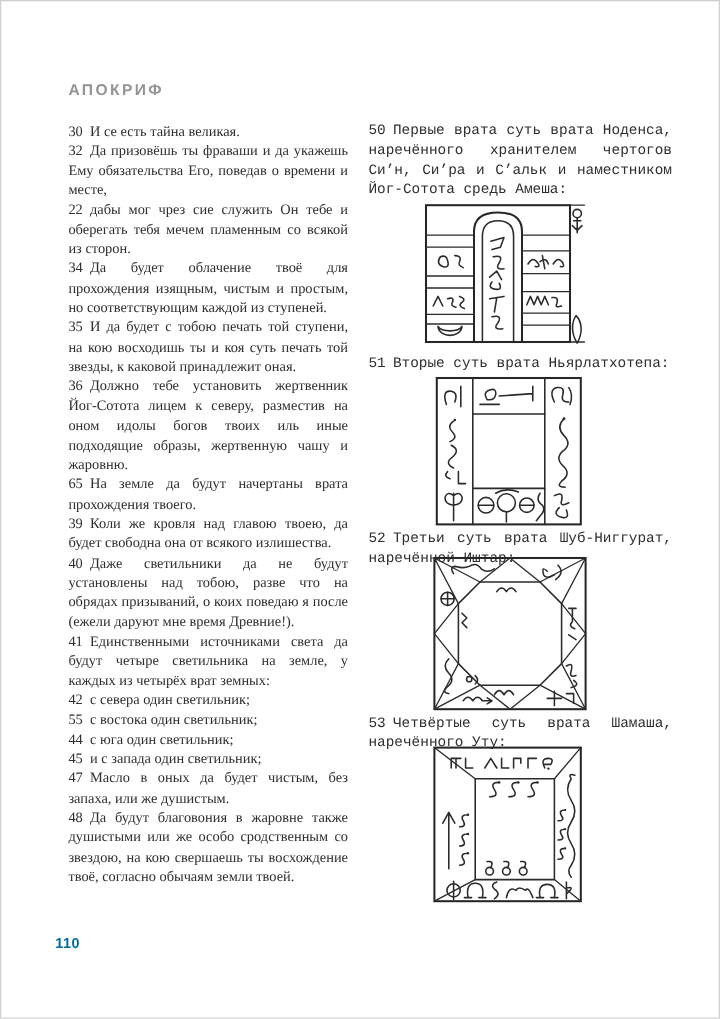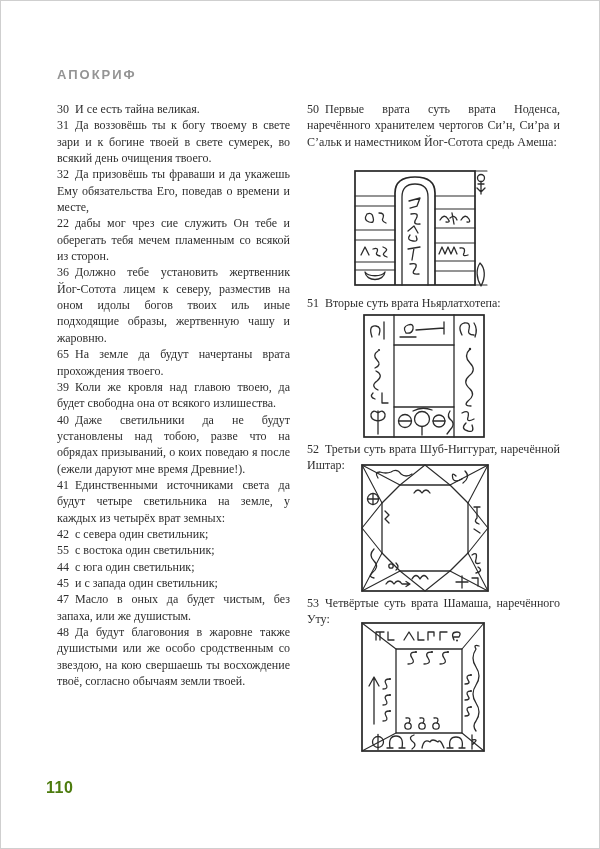--- a/index.html
+++ b/index.html
@@ -10,52 +10,53 @@
     color:#2e2e2e;overflow:hidden;
   }
   .running-head{
     position:absolute;left:57px;top:67px;
     font-family:"Liberation Sans","DejaVu Sans",sans-serif;
     font-weight:bold;font-size:13px;letter-spacing:2px;color:#949494;
   }
   .col{position:absolute;top:101px;font-size:12px;line-height:16.35px;
     text-align:justify;hyphens:auto;-webkit-hyphens:auto;}
   .col-left{left:57px;width:233px;}
-  .col-right{left:307px;width:253px;height:700px;}
+  .col-right{left:307px;width:253px;height:700px;font-family:Liberation Mono, monospace;}
   .verse{margin:0;padding:0;}
   .col-right .vblock{position:absolute;left:0;width:253px;margin:0;}
   .fig{position:absolute;}
   .fig svg{display:block;}
   .pagenum{
     position:absolute;left:46px;top:779px;
     font-family:"Liberation Sans","DejaVu Sans",sans-serif;
-    font-weight:bold;font-size:16px;color:#4d7c0f;letter-spacing:0.5px;
+    font-weight:bold;font-size:12px;color:#0369a1;letter-spacing:0.5px;
   }
   .stroke{fill:none;stroke:#2b2b2b;stroke-width:1.3;stroke-linecap:round;stroke-linejoin:round;}
   .frame{fill:none;stroke:#262626;stroke-width:1.7;stroke-linejoin:miter;}
   .thin{fill:none;stroke:#2b2b2b;stroke-width:1.1;stroke-linecap:round;}
 </style>
 </head>
 <body>
 
 <div class="page">
 
   <div class="running-head">АПОКРИФ</div>
 
   <div class="col col-left">
 
       <p class="verse">30 И се есть тайна великая.</p>
 
-      <p class="verse">31 Да воззовёшь ты к богу твоему в свете зари и к богине твоей в свете сумерек, во всякий день очищения твоего.</p>
 
       <p class="verse">32 Да призовёшь ты фраваши и да укажешь Ему обязательства Его, поведав о времени и месте,</p>
 
       <p class="verse">22 дабы мог чрез сие служить Он тебе и оберегать тебя мечем пламенным со всякой из сторон.</p>
 
-
+      <p class="verse">34 Да будет облачение твоё для прохождения изящным, чистым и простым, но соответствующим каждой из ступеней.</p>
+
+      <p class="verse">35 И да будет с тобою печать той ступени, на кою восходишь ты и коя суть печать той звезды, к каковой принадлежит оная.</p>
 
       <p class="verse">36 Должно тебе установить жертвенник Йог-Сотота лицем к северу, разместив на оном идолы богов твоих иль иные подходящие образы, жертвенную чашу и жаровню.</p>
 
       <p class="verse">65 На земле да будут начертаны врата прохождения твоего.</p>
 
 
       <p class="verse">39 Коли же кровля над главою твоею, да будет свободна она от всякого излишества.</p>
 
       <p class="verse">40 Даже светильники да не будут установлены над тобою, разве что на обрядах призываний, о коих поведаю я после (ежели даруют мне время Древние!).</p>
 

